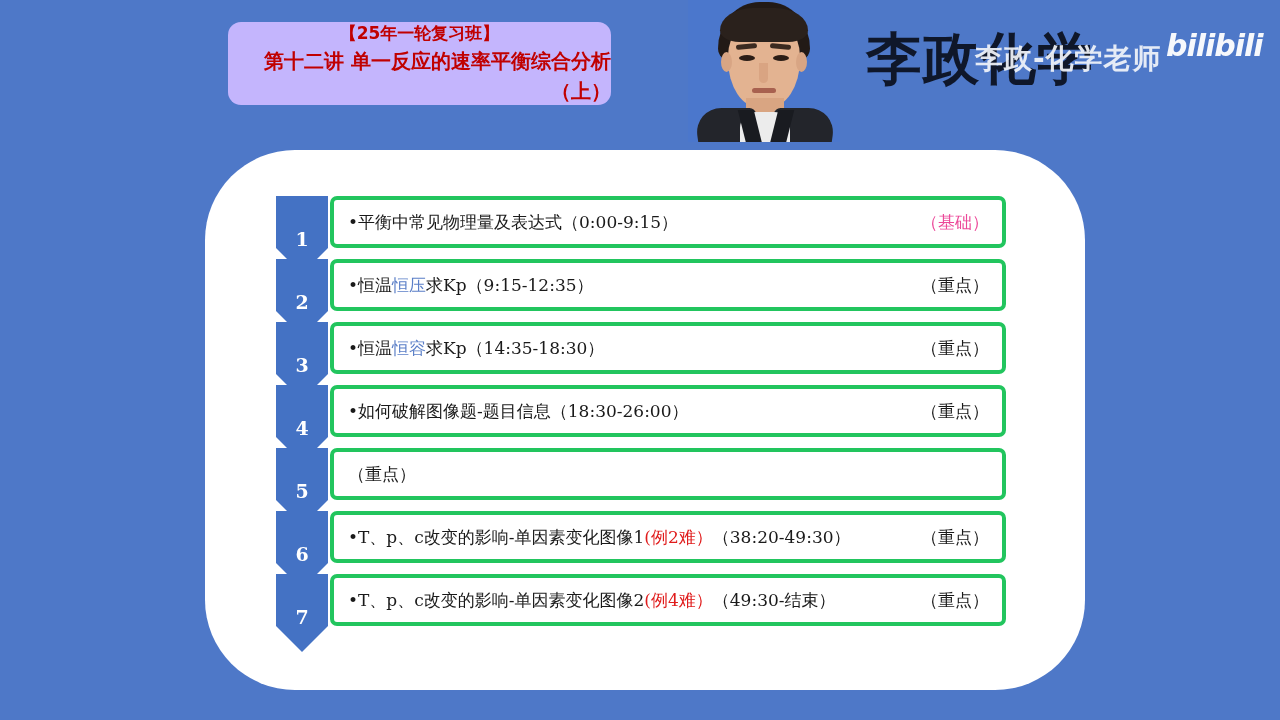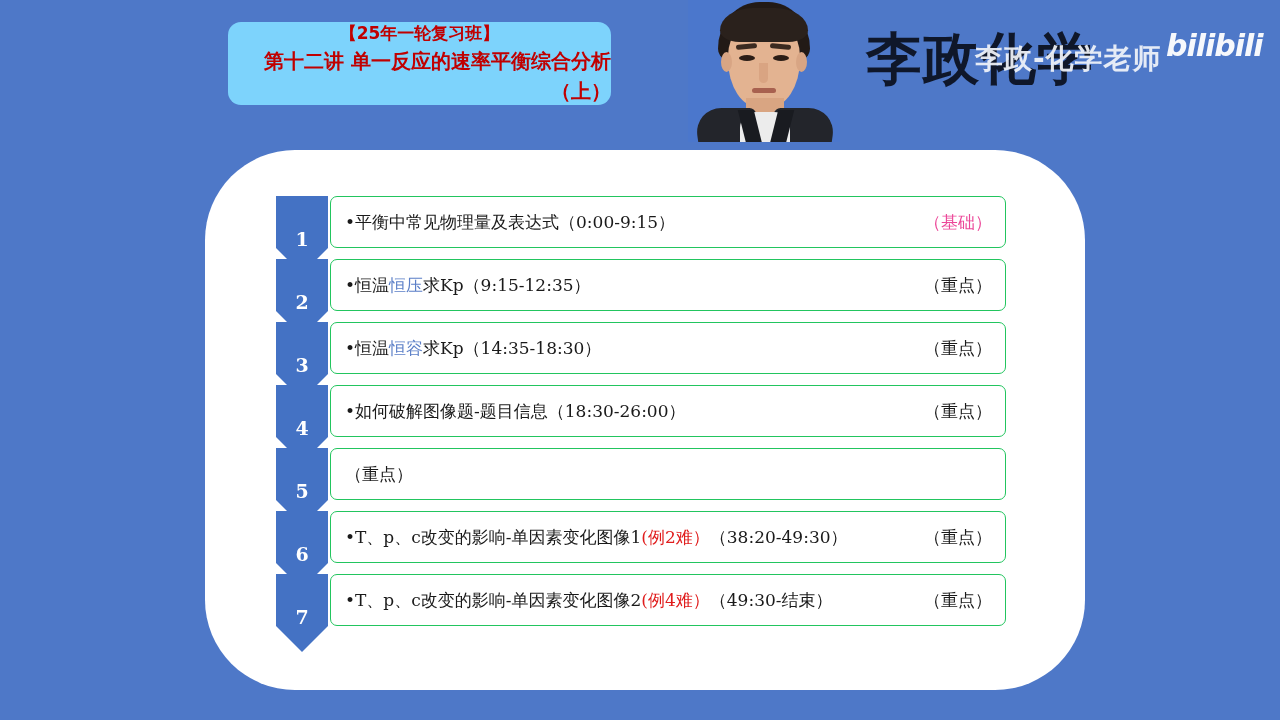--- a/index.html
+++ b/index.html
@@ -73,21 +73,21 @@
   .wm-bili{
     position:absolute;left:1166px;top:28px;
     font-family:"DejaVu Sans","Liberation Sans",sans-serif;
     font-size:30px;font-weight:bold;font-style:italic;color:#ffffff;
     letter-spacing:-1px;white-space:nowrap;opacity:.95;z-index:7;
   }
 
   
   .title-card{
     position:absolute;left:228px;top:22px;width:383px;height:83px;
-    background:#7dd3fc;border-radius:13px;
+    background:#c4b5fd;border-radius:13px;
     display:flex;flex-direction:column;align-items:center;justify-content:center;
     z-index:8;
   }
   .title-line1{
     color:#c00000;font-weight:bold;font-size:17px;letter-spacing:0px;
     font-family:"DejaVu Sans","Liberation Sans",sans-serif;line-height:1.5;
   }
   .title-line2{
     color:#c00000;font-weight:bold;font-size:20px;
     font-family:"DejaVu Sans","Liberation Sans",sans-serif;line-height:1.5;text-align:right;
@@ -111,21 +111,21 @@
   }
   .chev svg{display:block;}
   .chev-num{
     position:absolute;left:0;top:32px;width:52px;text-align:center;
     color:#ffffff;font-size:19px;font-weight:bold;
     font-family:"DejaVu Serif","Liberation Serif",serif;
     z-index:3;pointer-events:none;
   }
   .rowbox{
     position:absolute;left:54px;top:0;right:0;height:52px;
-    background:#ffffff;border:1px solid #22c55e;border-radius:7px;
+    background:#ffffff;border:4px solid #22c55e;border-radius:7px;
     display:flex;align-items:center;justify-content:space-between;
     padding:0 11px 0 14px;box-sizing:border-box;z-index:3;
   }
   .rowtext{
     font-size:17px;color:#1a1a1a;white-space:nowrap;
     font-family:"DejaVu Serif","Liberation Serif",serif;
   }
   .hl-blue{color:#5b7fc7;margin-top:12px;}
   .hl-red{color:#e01c1c;}
   .tag{

